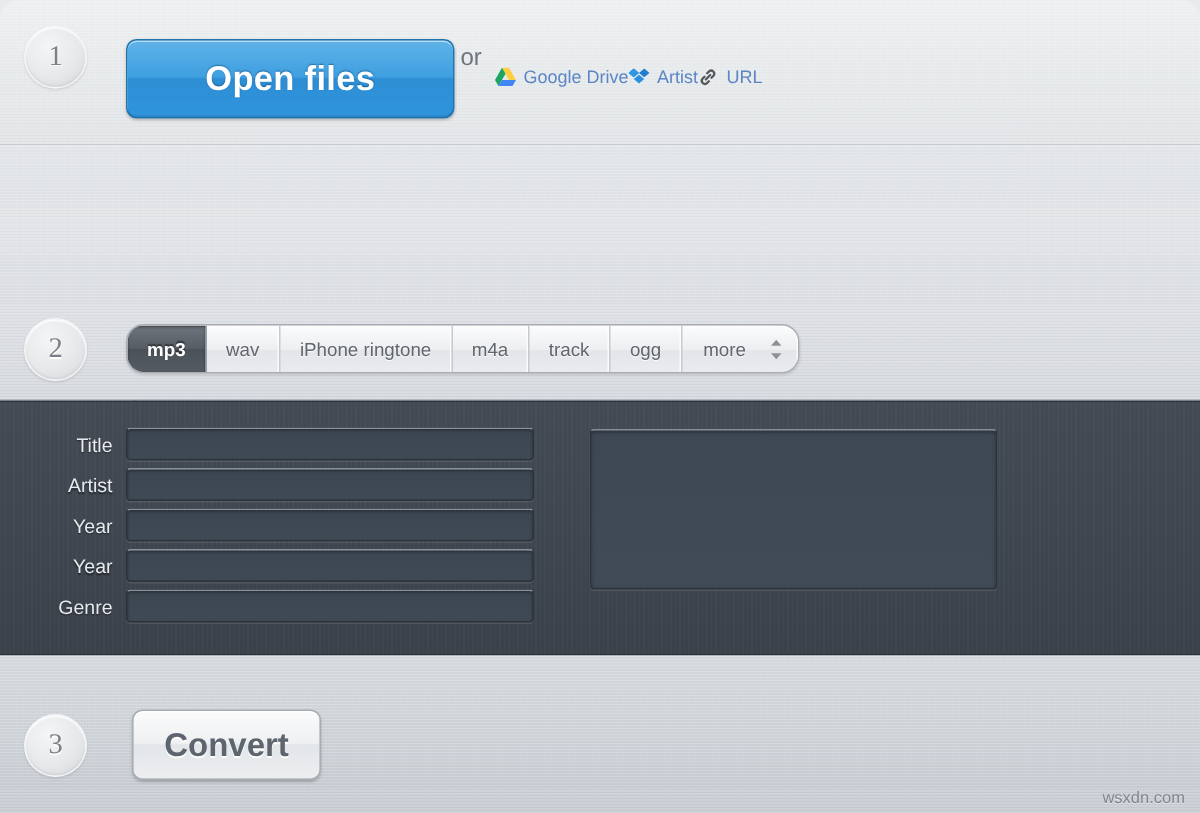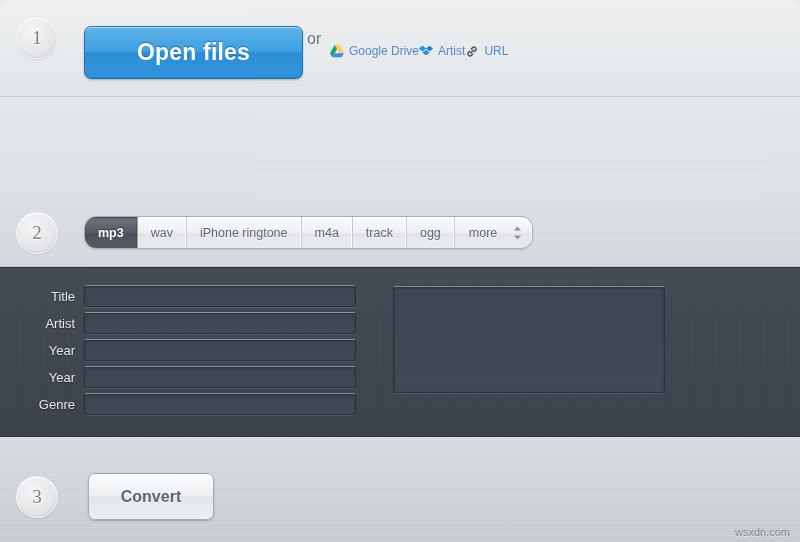--- a/index.html
+++ b/index.html
@@ -368,21 +368,21 @@
     position: absolute;
     left: 88px; top: 473px;
     width: 126px; height: 47px;
     border-radius: 7px;
     background: linear-gradient(180deg, #fbfbfc 0%, #eef0f2 48%, #e3e6e9 50%, #eceef0 100%);
     border: 1px solid #a8adb3;
     box-shadow:
       inset 0 1px 0 rgba(255,255,255,1),
       0 1px 2px rgba(0,0,0,.22);
     display: flex; align-items: center; justify-content: center;
-    font-size: 16px; font-weight: bold;
+    font-size: 22px; font-weight: bold;
     color: #5d656e;
     text-shadow: 0 1px 0 rgba(255,255,255,.95);
     cursor: pointer;
   }
 
   #watermark {
     position: absolute;
     right: 10px; bottom: 4px;
     font-size: 11px;
     color: #7e858c;

